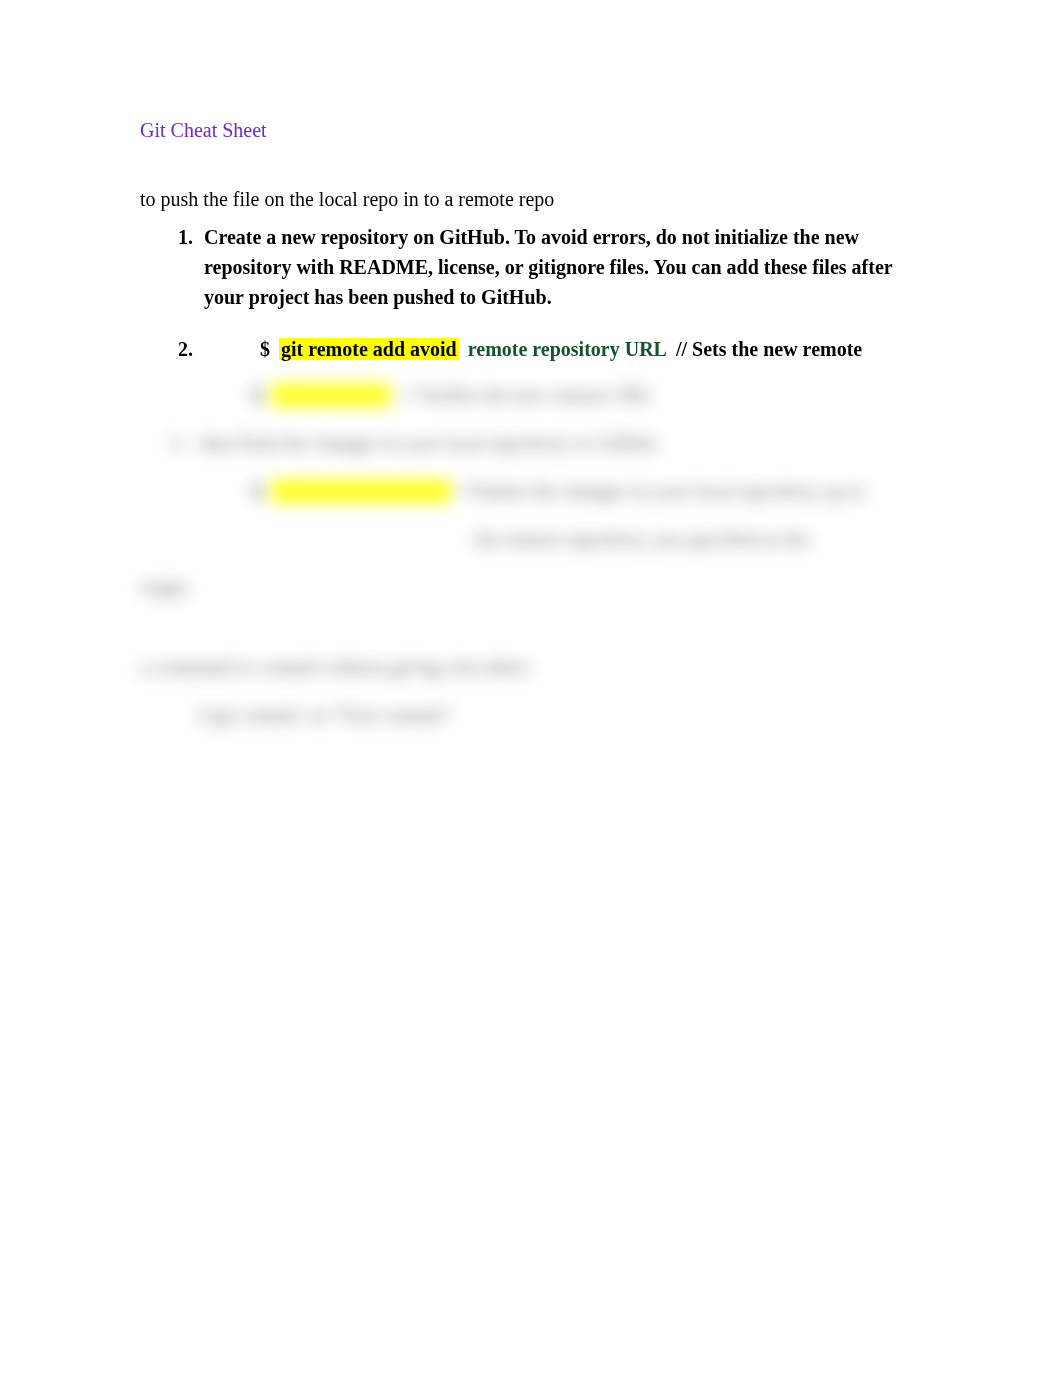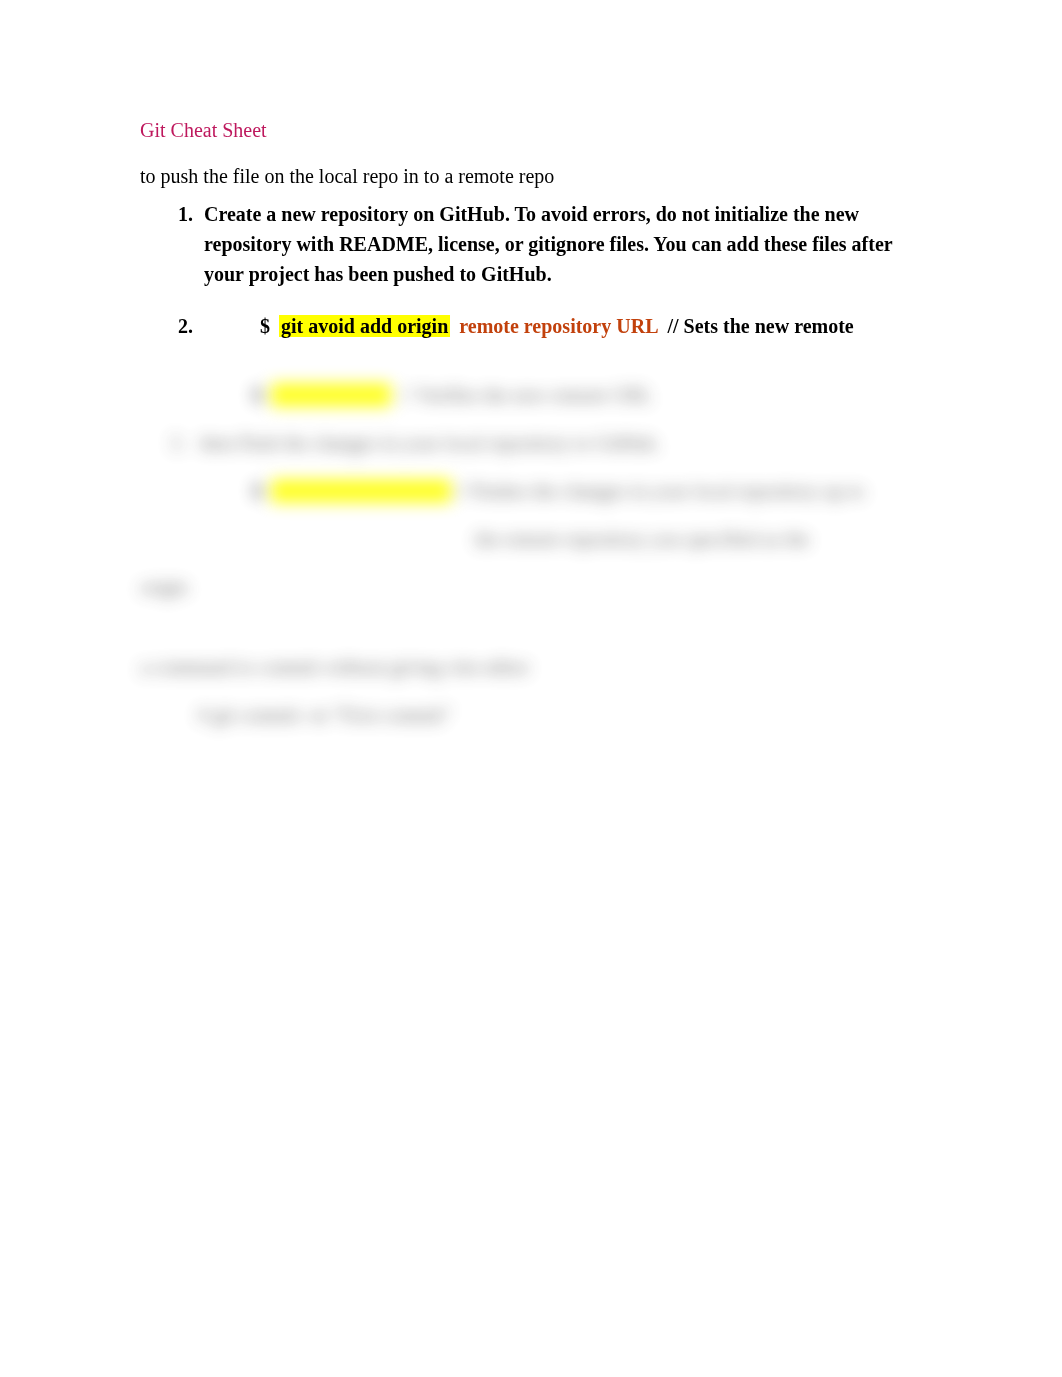--- a/index.html
+++ b/index.html
@@ -14,23 +14,23 @@
       height: 1377px;
       position: relative;
       font-size: 20px;
       line-height: 1.5;
       color: #000000;
     }
     .page {
       padding: 115px 130px 0 140px;
     }
     .title {
-      color: #be185d;
+      color: #6d28d9;
       font-size: 20px;
-      margin-bottom: 16px;
+      margin-bottom: 39px;
     }
     .intro {
       margin-bottom: 8px;
     }
     .list {
       list-style: decimal;
       padding-left: 58px;
       font-weight: bold;
     }
     .list > li {
@@ -44,21 +44,21 @@
     .prompt {
       display: inline;
       margin-right: 4px;
     }
     .highlight {
       background-color: #ffff00;
       display: inline;
       padding: 0 2px;
     }
     .url-link {
-      color: #c2410c;
+      color: #14532d;
       display: inline;
       margin: 0 4px;
     }
     .comment {
       display: inline;
     }
     .blurred-content {
       filter: blur(8px);
       opacity: 0.85;
     }
@@ -98,21 +98,21 @@
 
   <div class="intro">to push the file on the local repo in to a remote repo</div>
 
   <ol class="list">
     <li>
       <span>Create a new repository on GitHub. To avoid errors, do not initialize the new repository with README, license, or gitignore files. You can add these files after your project has been pushed to GitHub.</span>
     </li>
     <li>
       <div class="command-block">
         <span class="prompt">$</span>
-        <span class="highlight">git avoid add origin</span>
+        <span class="highlight">git remote add avoid</span>
         <span class="url-link">remote repository URL</span>
         <span class="comment">// Sets the new remote</span>
       </div>
     </li>
   </ol>
 </div>
 
 <div class="hidden-section blurred-content">
   <div class="blurred-line sub-indent">
     <span class="prompt">$</span>&nbsp;

